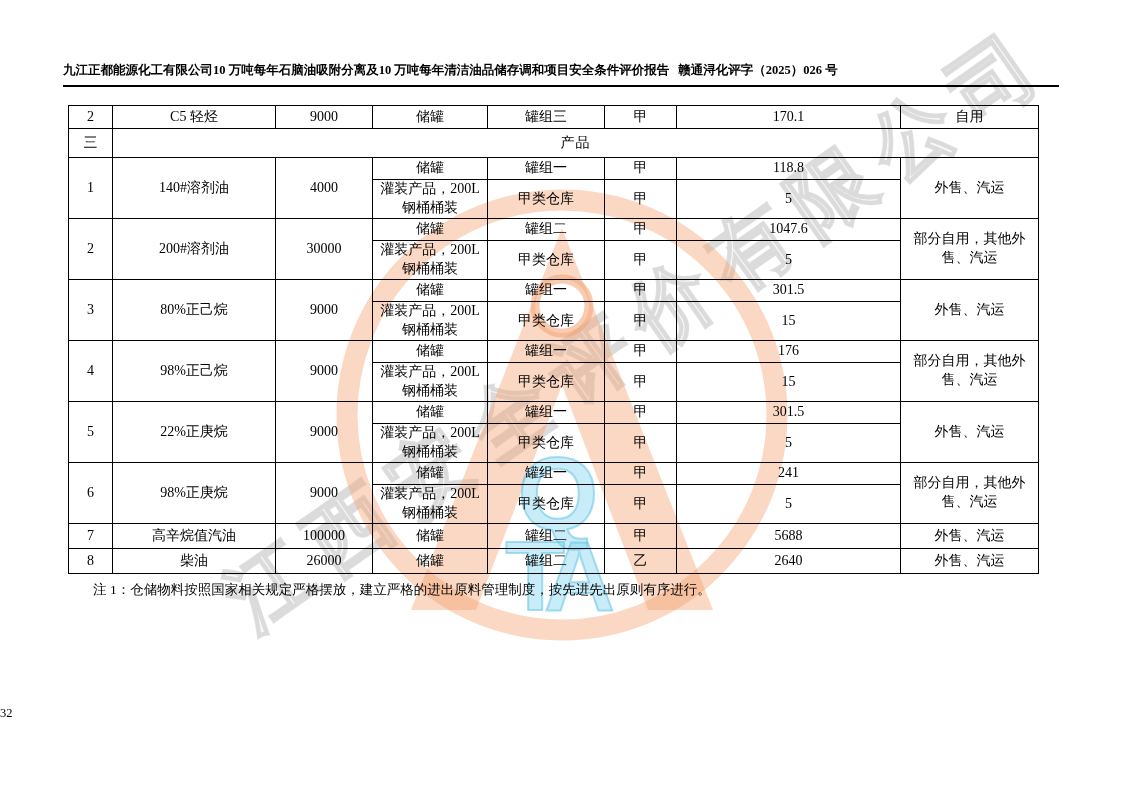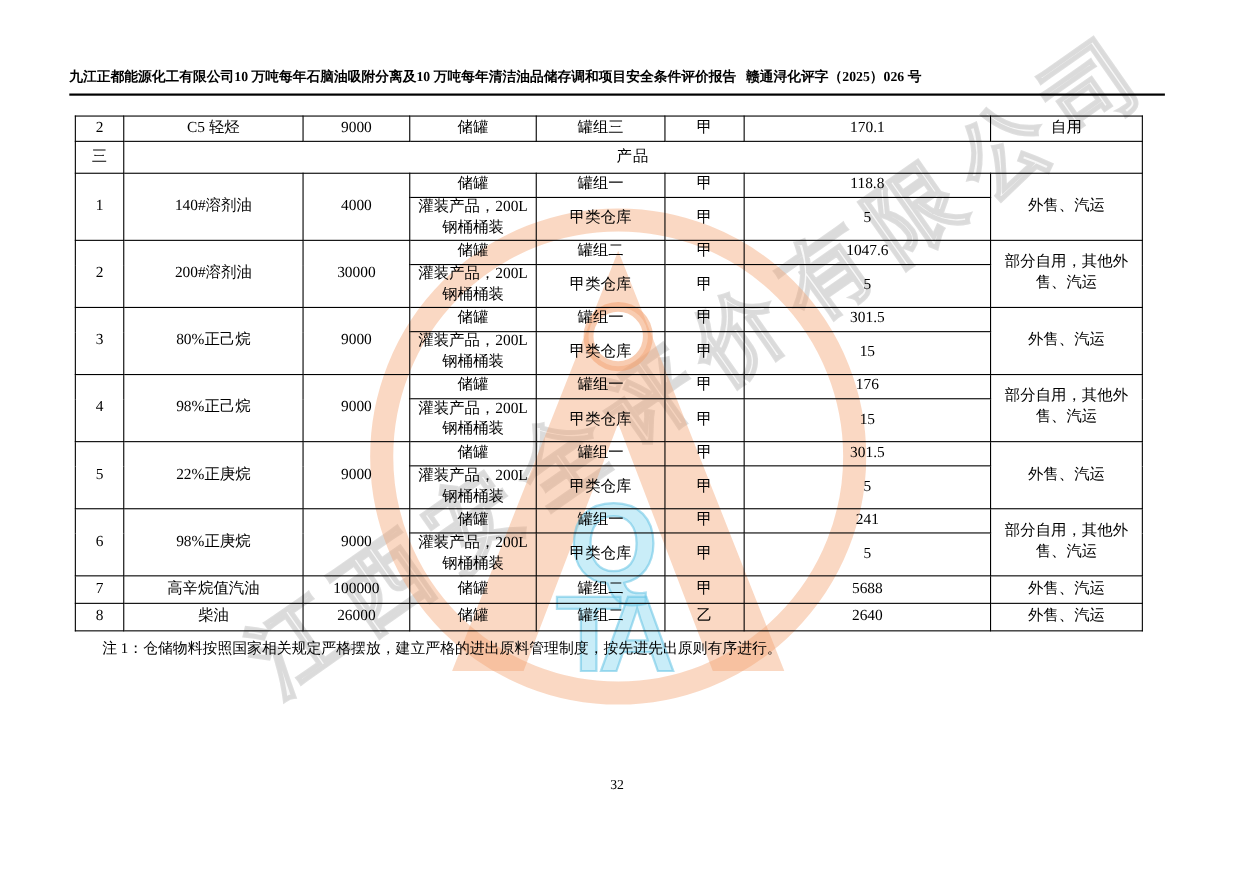--- a/index.html
+++ b/index.html
@@ -49,21 +49,21 @@
   tr.h-a{height:23px;} tr.h-b{height:29px;}
   tr.h-s1{height:22px;} tr.h-s2{height:39px;font-family:Liberation Serif, serif;}
   tr.h-c{height:25px;}
   td.sec-label{font-weight:normal;letter-spacing:1px;}
   .note{
     position:absolute;left:93px;top:581px;
     font-size:13.5px;
   }
   .pageno{
     position:absolute;left:0;top:706px;width:1122px;
-    text-align:center;font-size:12.5px;
+    font-size:12.5px;
   }
 </style>
 </head>
 <body>
 
 <div class="page">
 
   <div class="wm-layer">
     <div class="wm-text">江西安全评价有限公司</div>
     <svg class="wm-logo" width="474" height="474" viewBox="0 0 474 474">

